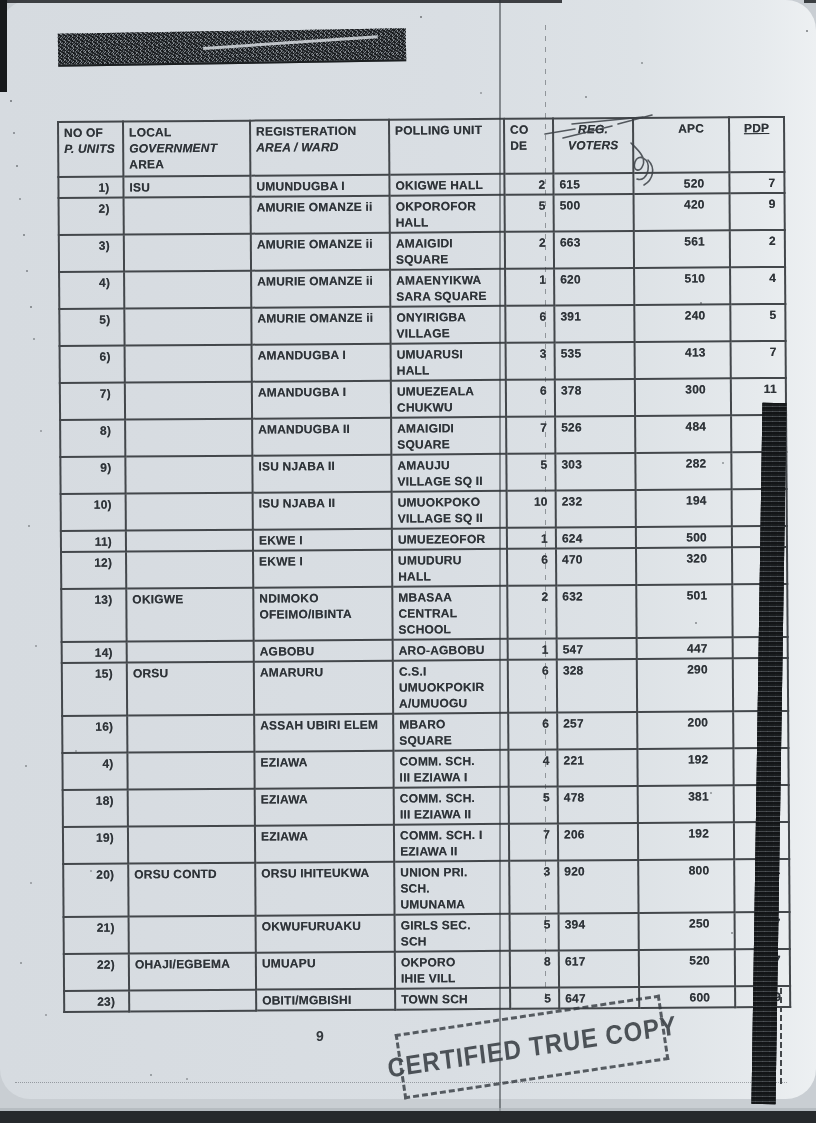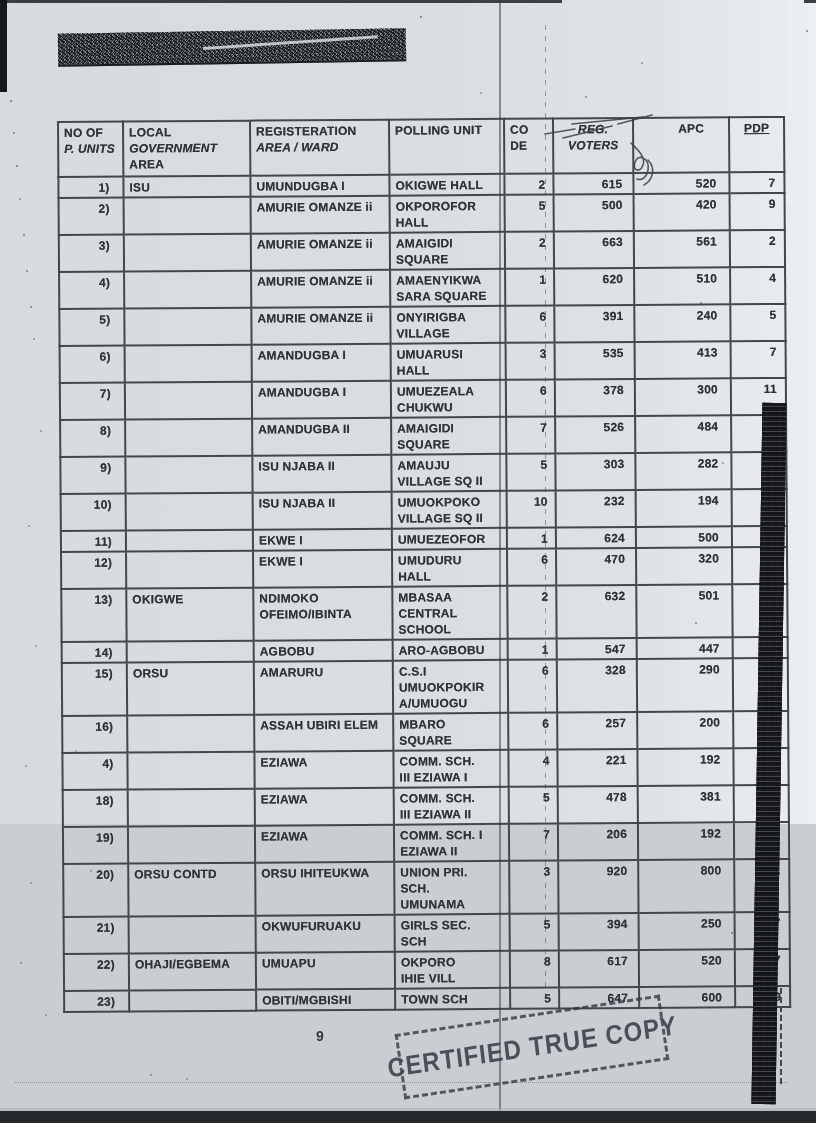--- a/index.html
+++ b/index.html
@@ -2,24 +2,25 @@
 <html><head>
 <meta charset="utf-8">
 <style>
   html,body{margin:0;padding:0;}
   body{
     width:816px;height:1123px;position:relative;overflow:hidden;
     background:#c9ced3;
     font-family:"Liberation Sans",sans-serif;
   }
   .page{
-    position:absolute;left:0;top:0;width:816px;height:824px;
+    position:absolute;left:0;top:0;width:816px;height:1099px;
     background:
       linear-gradient(90deg,#d6dbe0 0%,#d9dee3 55%,#dde2e6 78%,#e6eaed 93%,#edf0f2 100%),
       #dae0e4;
+    border-radius: 30px;
   }
   
   .top-edge{position:absolute;left:0;top:0;width:562px;height:3px;background:#2b2e31;opacity:.9;}
   .top-edge-right{position:absolute;left:804px;top:0;width:12px;height:3px;background:#3a3e41;}
   .left-edge{position:absolute;left:0;top:0;width:7px;height:92px;background:#17191b;}
   .bottom-band{position:absolute;left:0;top:1111px;width:816px;height:12px;background:#26292c;z-index:9;}
   .bottom-band::before{content:'';position:absolute;left:0;top:-3px;width:816px;height:3px;background:#aab0b5;opacity:.6;}
   
   .smudge{
     position:absolute;left:58px;top:31px;width:348px;height:31px;
@@ -73,22 +74,22 @@
     line-height:16px;white-space:pre-line;overflow:hidden;
     text-shadow:0 0 .6px rgba(46,51,56,.7);
   }
   .results th{text-align:left;height:50px;}
   .results th .hl{display:block;}
   th.c0 .hl:nth-child(2),th.c1 .hl:nth-child(2),th.c2 .hl:nth-child(2){font-style:italic;}
   .c0{width:53px}.c1{width:115px}.c2{width:127px}.c3{width:103px}
   .c4{width:37px}.c5{width:68px}.c6{width:65px}.c7{width:43px}
   td.c0{text-align:right;padding-right:13px;}
   td.c4{text-align:right;padding-right:7px;}
-  td.c5{text-align:right;padding-right:10px;}
-  td.c6{text-align:right;padding-right:12px;}
+  td.c5{text-align:left;padding-right:10px;}
+  td.c6{text-align:right;padding-right:24px;}
   td.c7{text-align:right;padding-right:8px;}
   th.c5{text-align:center;font-style:italic;}
   th.c6{text-align:right;padding-right:24px;}
   th.c7{text-align:center;text-decoration:underline;}
   
   svg.marks{position:absolute;left:0;top:0;z-index:7;pointer-events:none;}
   
   .page-num{position:absolute;left:316px;top:1028px;font-weight:700;font-size:14px;color:#33383d;z-index:4;}
   
   .stamp{

